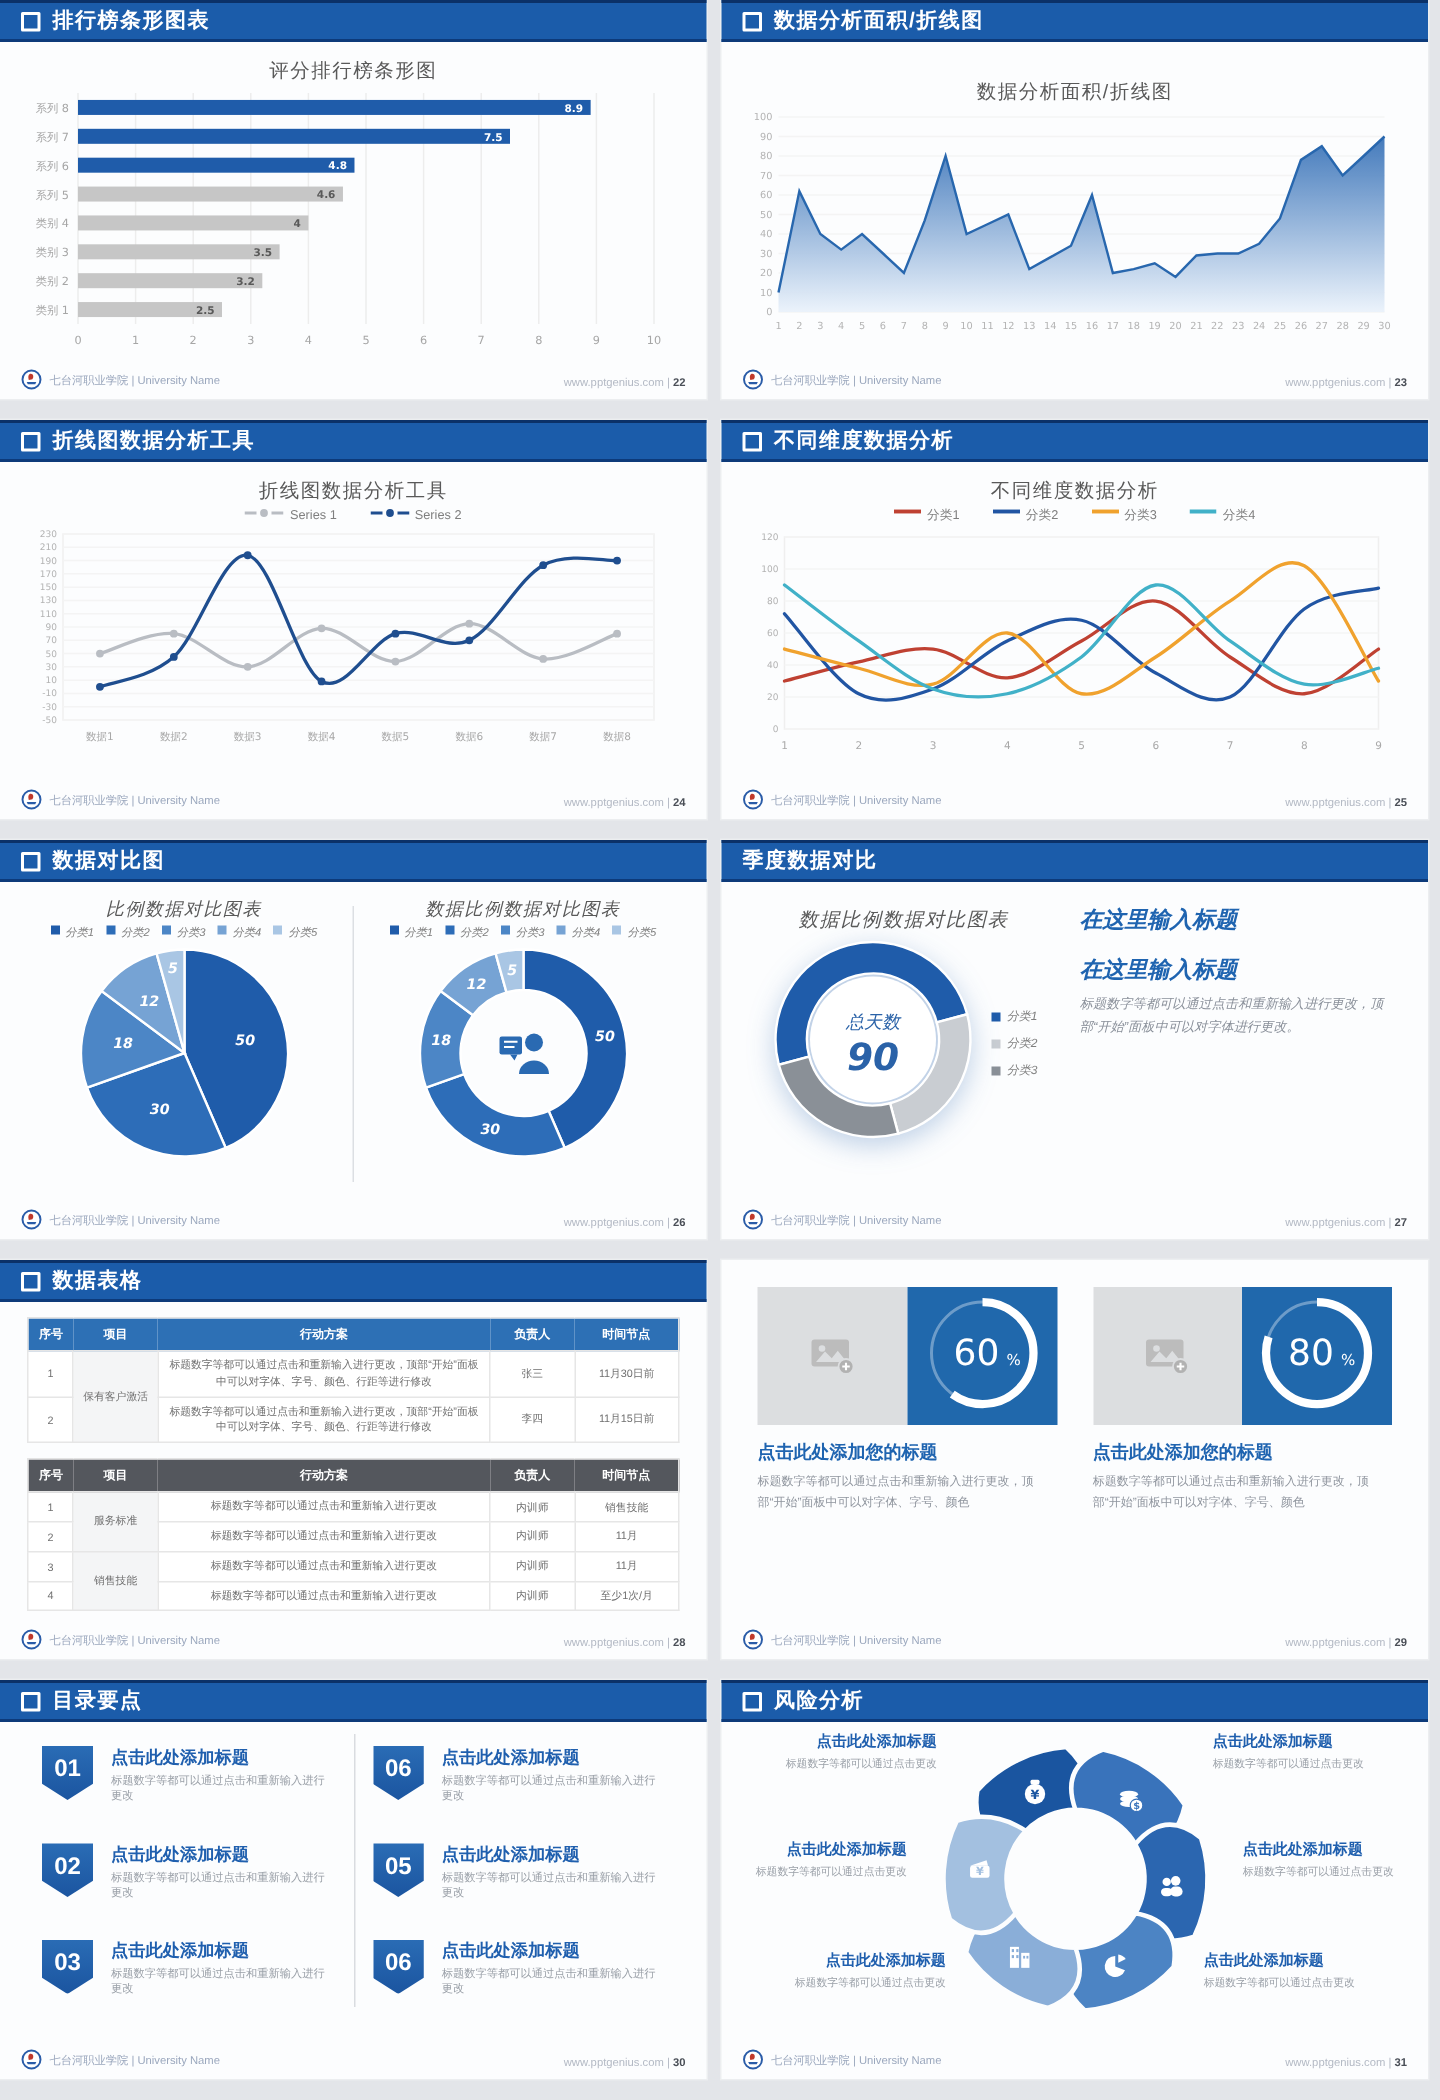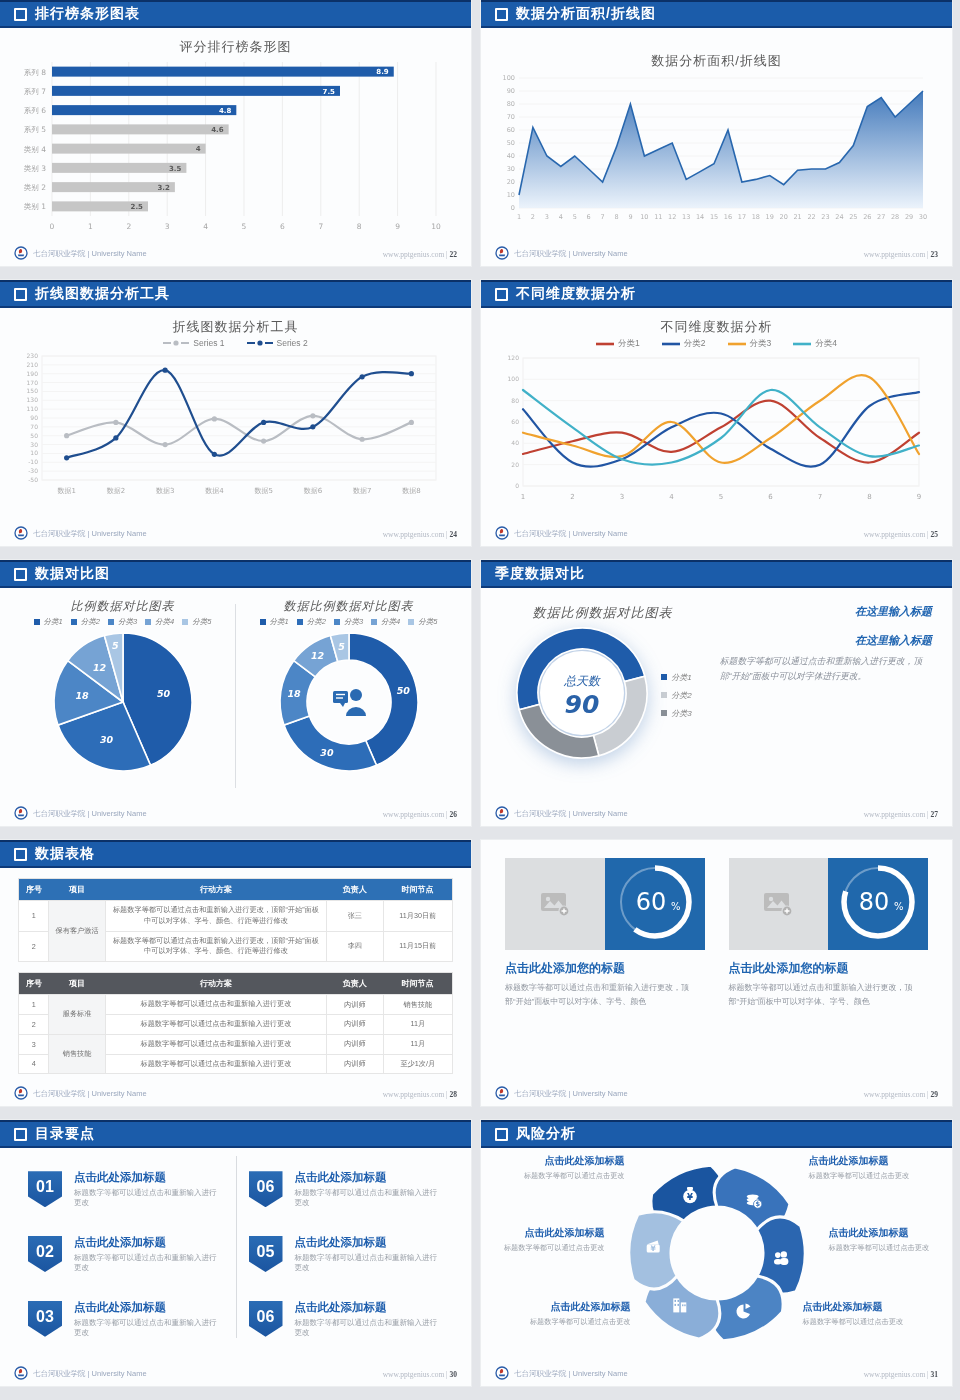--- a/index.html
+++ b/index.html
@@ -5,39 +5,39 @@
   html,body{margin:0;padding:0;}
   body{width:960px;height:1400px;background:#e3e5e9;font-family:"Liberation Sans","DejaVu Sans",sans-serif;overflow:hidden;}
   .grid{display:grid;grid-template-columns:471px 471px;grid-template-rows:repeat(5,266px);gap:14px 10px;padding:0 8px 12px 0;}
   .slide{background:#fcfdfe;position:relative;display:flex;flex-direction:column;box-shadow:0 0 0 1px #eceef0;}
   .shead{height:24px;background:#1b5caa;border-top:2px solid #0b3168;border-bottom:2px solid #0d3a7a;display:flex;align-items:center;padding:0 14px;flex:none;}
   .sq{width:9px;height:9px;border:2px solid #fff;border-radius:1px;margin-right:8px;flex:none;}
   .shead .ttl{color:#fff;font-weight:bold;font-size:14px;letter-spacing:1px;white-space:nowrap;}
   .sbody{flex:1;position:relative;padding:2px 10px 0 10px;overflow:hidden;}
   .sfoot{height:24px;flex:none;display:flex;align-items:center;padding:0 14px;font-size:7.5px;color:#9aa7bd;}
   .sfoot .org{margin-left:5px;text-align:center;}
-  .sfoot .right{margin-left:auto;color:#b3b9c4;font-family:Liberation Serif, serif;}
+  .sfoot .right{margin-left:auto;color:#b3b9c4;}
   .sfoot .pg{color:#4a4f57;font-weight:bold;}
   .ctitle{text-align:center;font-size:13px;color:#595959;letter-spacing:1px;margin:8px 0 2px 0;}
   .legend{display:flex;justify-content:center;gap:22px;align-items:center;font-size:8.5px;color:#7f7f7f;margin:2px 0;}
-  .legend .li{display:flex;align-items:center;gap:4px;}
+  .legend .li{display:flex;align-items:flex-start;gap:4px;}
   .half{display:flex;height:100%;}
   .half>.col{flex:1;position:relative;font-style:italic;}
   .vdiv{width:1px;background:#dcdfe3;margin:14px 0;}
-  .txtsec h4{color:#1f64b0;font-size:11px;margin:10px 0 6px 0;text-align:right;}
+  .txtsec h4{color:#1f64b0;font-size:15px;margin:10px 0 6px 0;}
   .txtsec p{color:#8a909a;font-size:8.8px;line-height:1.75;margin:0;}
   .card h4,.toc h4{color:#1f64b0;font-size:12px;margin:10px 0 4px 0;}
   .card p{color:#8f959e;font-size:8px;line-height:1.7;margin:0;}
   .dtable{border-collapse:collapse;width:100%;font-size:7.2px;color:#707070;border:1px solid #e3e3e3;}
   .dtable th{color:#fff;font-size:8px;font-weight:bold;padding:5px 2px;}
   .dtable td{border:1px solid #e6e6e6;padding:4px 5px;text-align:center;background:#fff;}
   .dtable td.act{text-align:center;line-height:1.5;}
   .dtable td.proj{background:#f4f5f6;}
   .toc-grid{display:grid;grid-template-columns:1fr 1fr;column-gap:26px;row-gap:14px;padding:14px 18px 0 18px;position:relative;height:180px;}
-  .toc{display:flex;gap:12px;align-items:center;}
+  .toc{display:flex;gap:12px;align-items:flex-start;}
   .badge{width:34px;height:36px;flex:none;background:linear-gradient(#2a6cb5,#1b55a0);clip-path:polygon(0 0,100% 0,100% 70%,50% 100%,0 70%);color:#fff;font-weight:bold;font-size:16px;display:flex;justify-content:center;padding-top:7px;box-sizing:border-box;}
   .toc .tx h4{margin:0 0 3px 0;font-size:11.5px;color:#1f5fae;}
   .toc .tx p{margin:0;font-size:7.5px;color:#9aa0a8;}
   .toc-div{position:absolute;left:50%;top:6px;bottom:6px;width:1px;background:#d9dce0;}
   .wheel-wrap{position:absolute;left:50%;top:50%;transform:translate(-50%,-50%);}
   .wlabel{position:absolute;width:130px;}
   .wlabel h5{margin:0 0 3px 0;font-size:10px;color:#1f5fae;}
   .wlabel p{margin:0;font-size:7.2px;color:#9aa0a8;}
   .wlabel.r{text-align:right;}
   .cards{display:flex;gap:24px;padding:16px 14px 0 14px;}

